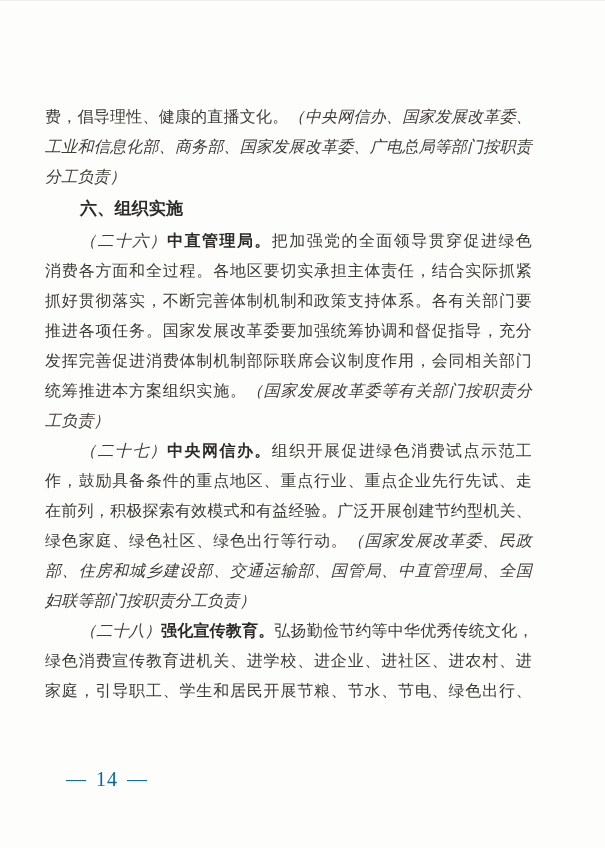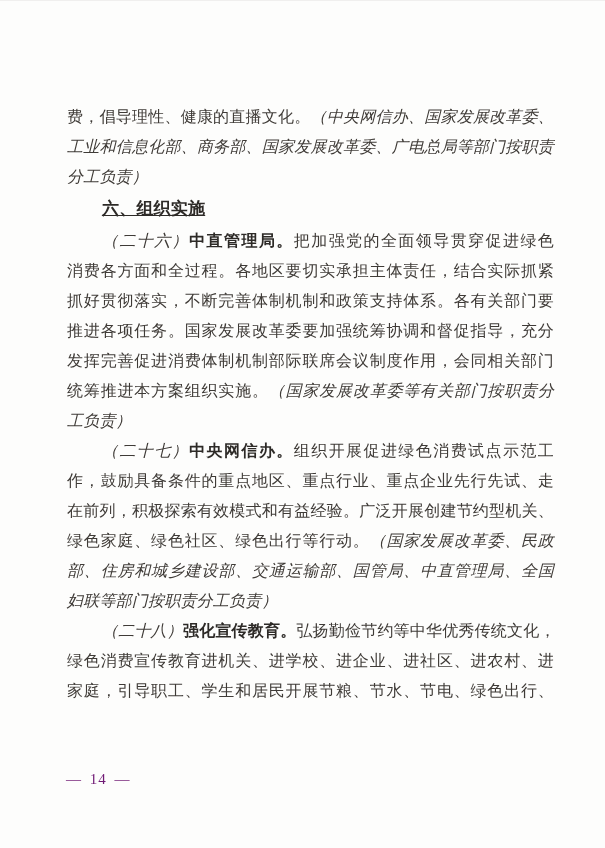--- a/index.html
+++ b/index.html
@@ -15,21 +15,21 @@
     width: 605px;
     height: 848px;
     background: #fdfdfc;
     border-top: 1px solid #f0efee;
     box-sizing: border-box;
     font-family: "Liberation Serif", "DejaVu Serif", serif;
     color: #3f3b37;
   }
   .content {
     position: absolute;
-    left: 67px;
+    left: 45px;
     top: 101px;
     width: 487px;
   }
   .line {
     font-size: 16px;
     height: 30px;
     line-height: 30px;
     white-space: nowrap;
     letter-spacing: 0.2px;
     text-align: justify;
@@ -42,37 +42,36 @@
     text-indent: 35px;
   }
   .line.heading {
     font-family: "Liberation Sans", "DejaVu Sans", sans-serif;
     font-weight: bold;
     font-size: 17px;
     height: 34px;
     line-height: 34px;
     color: #2d2a27;
     text-align-last: left;
-    text-decoration: underline;
   }
   .run-song { font-style: normal; }
   .run-kai  { font-style: italic; }
   .run-hei  {
     font-family: "Liberation Sans", "DejaVu Sans", sans-serif;
     font-weight: bold;
     font-style: normal;
     color: #2d2a27;
   }
   .page-number {
     position: absolute;
     left: 66px;
     top: 768px;
-    font-size: 15px;
+    font-size: 20px;
     line-height: 20px;
-    color: #701a75;
+    color: #0369a1;
     letter-spacing: 1px;
     word-spacing: 3px;
   }
 </style>
 </head>
 <body>
 
 <div class="page">
   <div class="content" id="doc-lines">
       <div class="line"><span class="run-song">费，倡导理性、健康的直播文化。</span><span class="run-kai">（中央网信办、国家发展改革委、</span></div>

